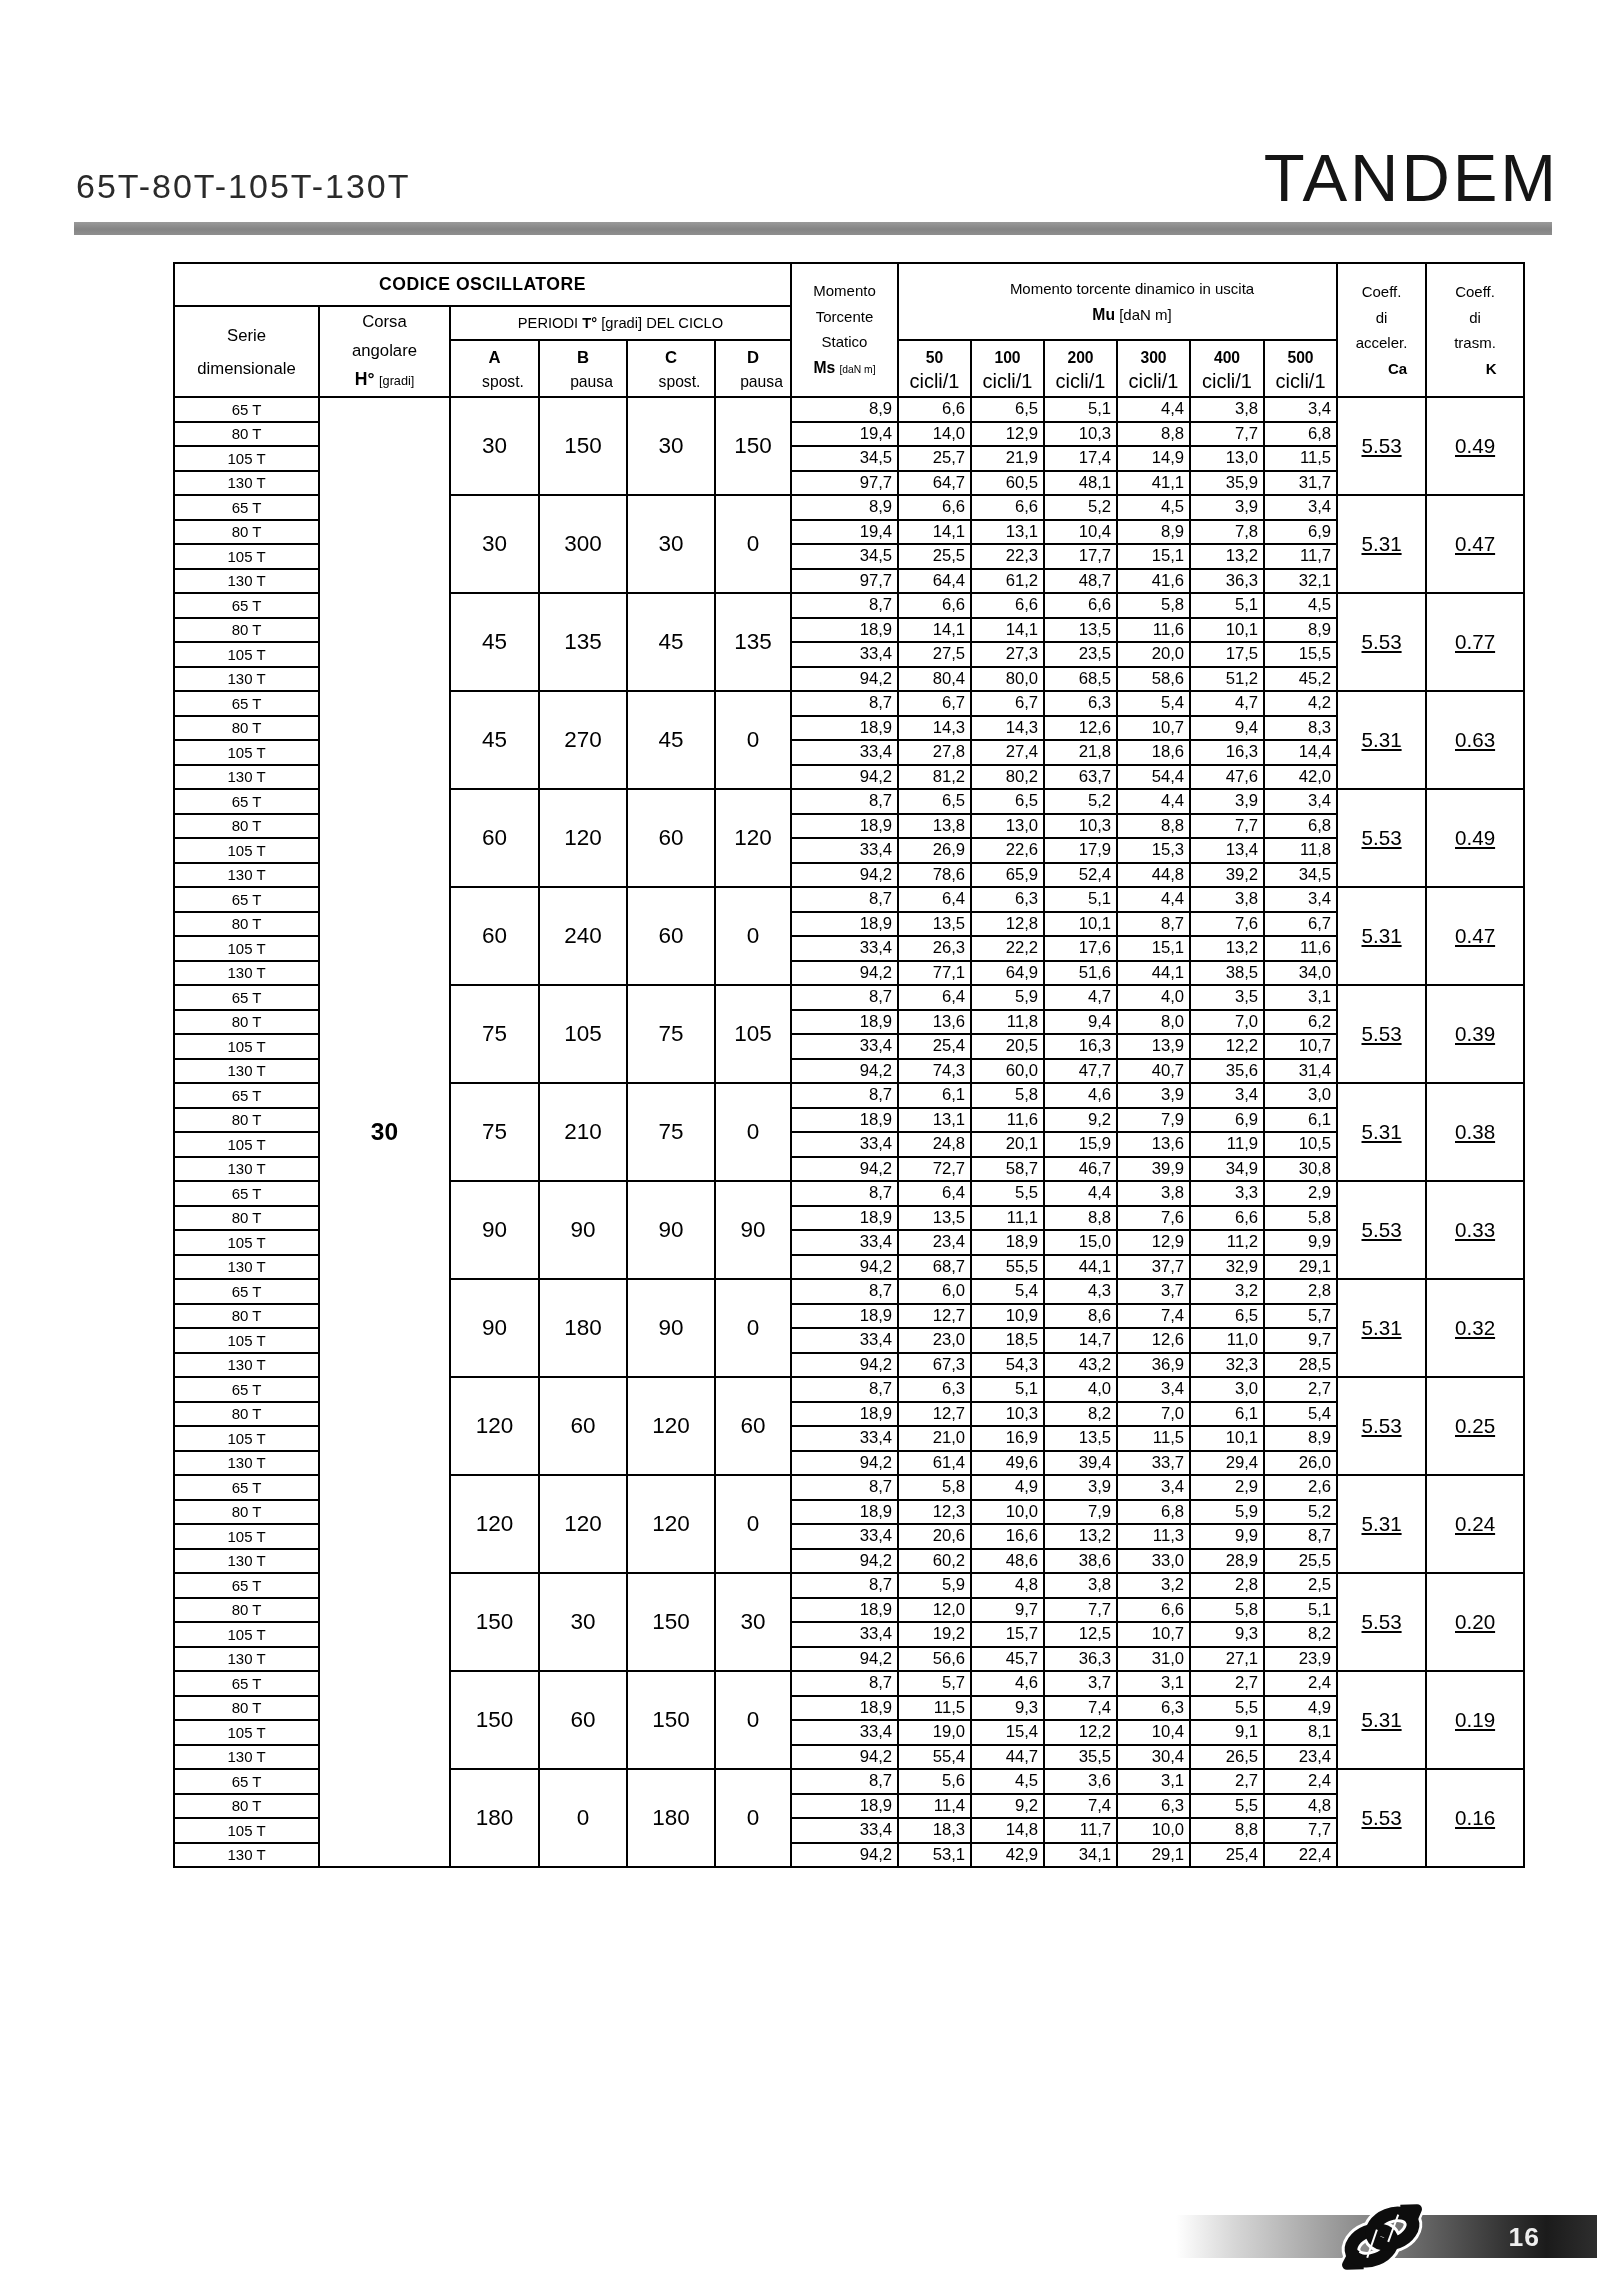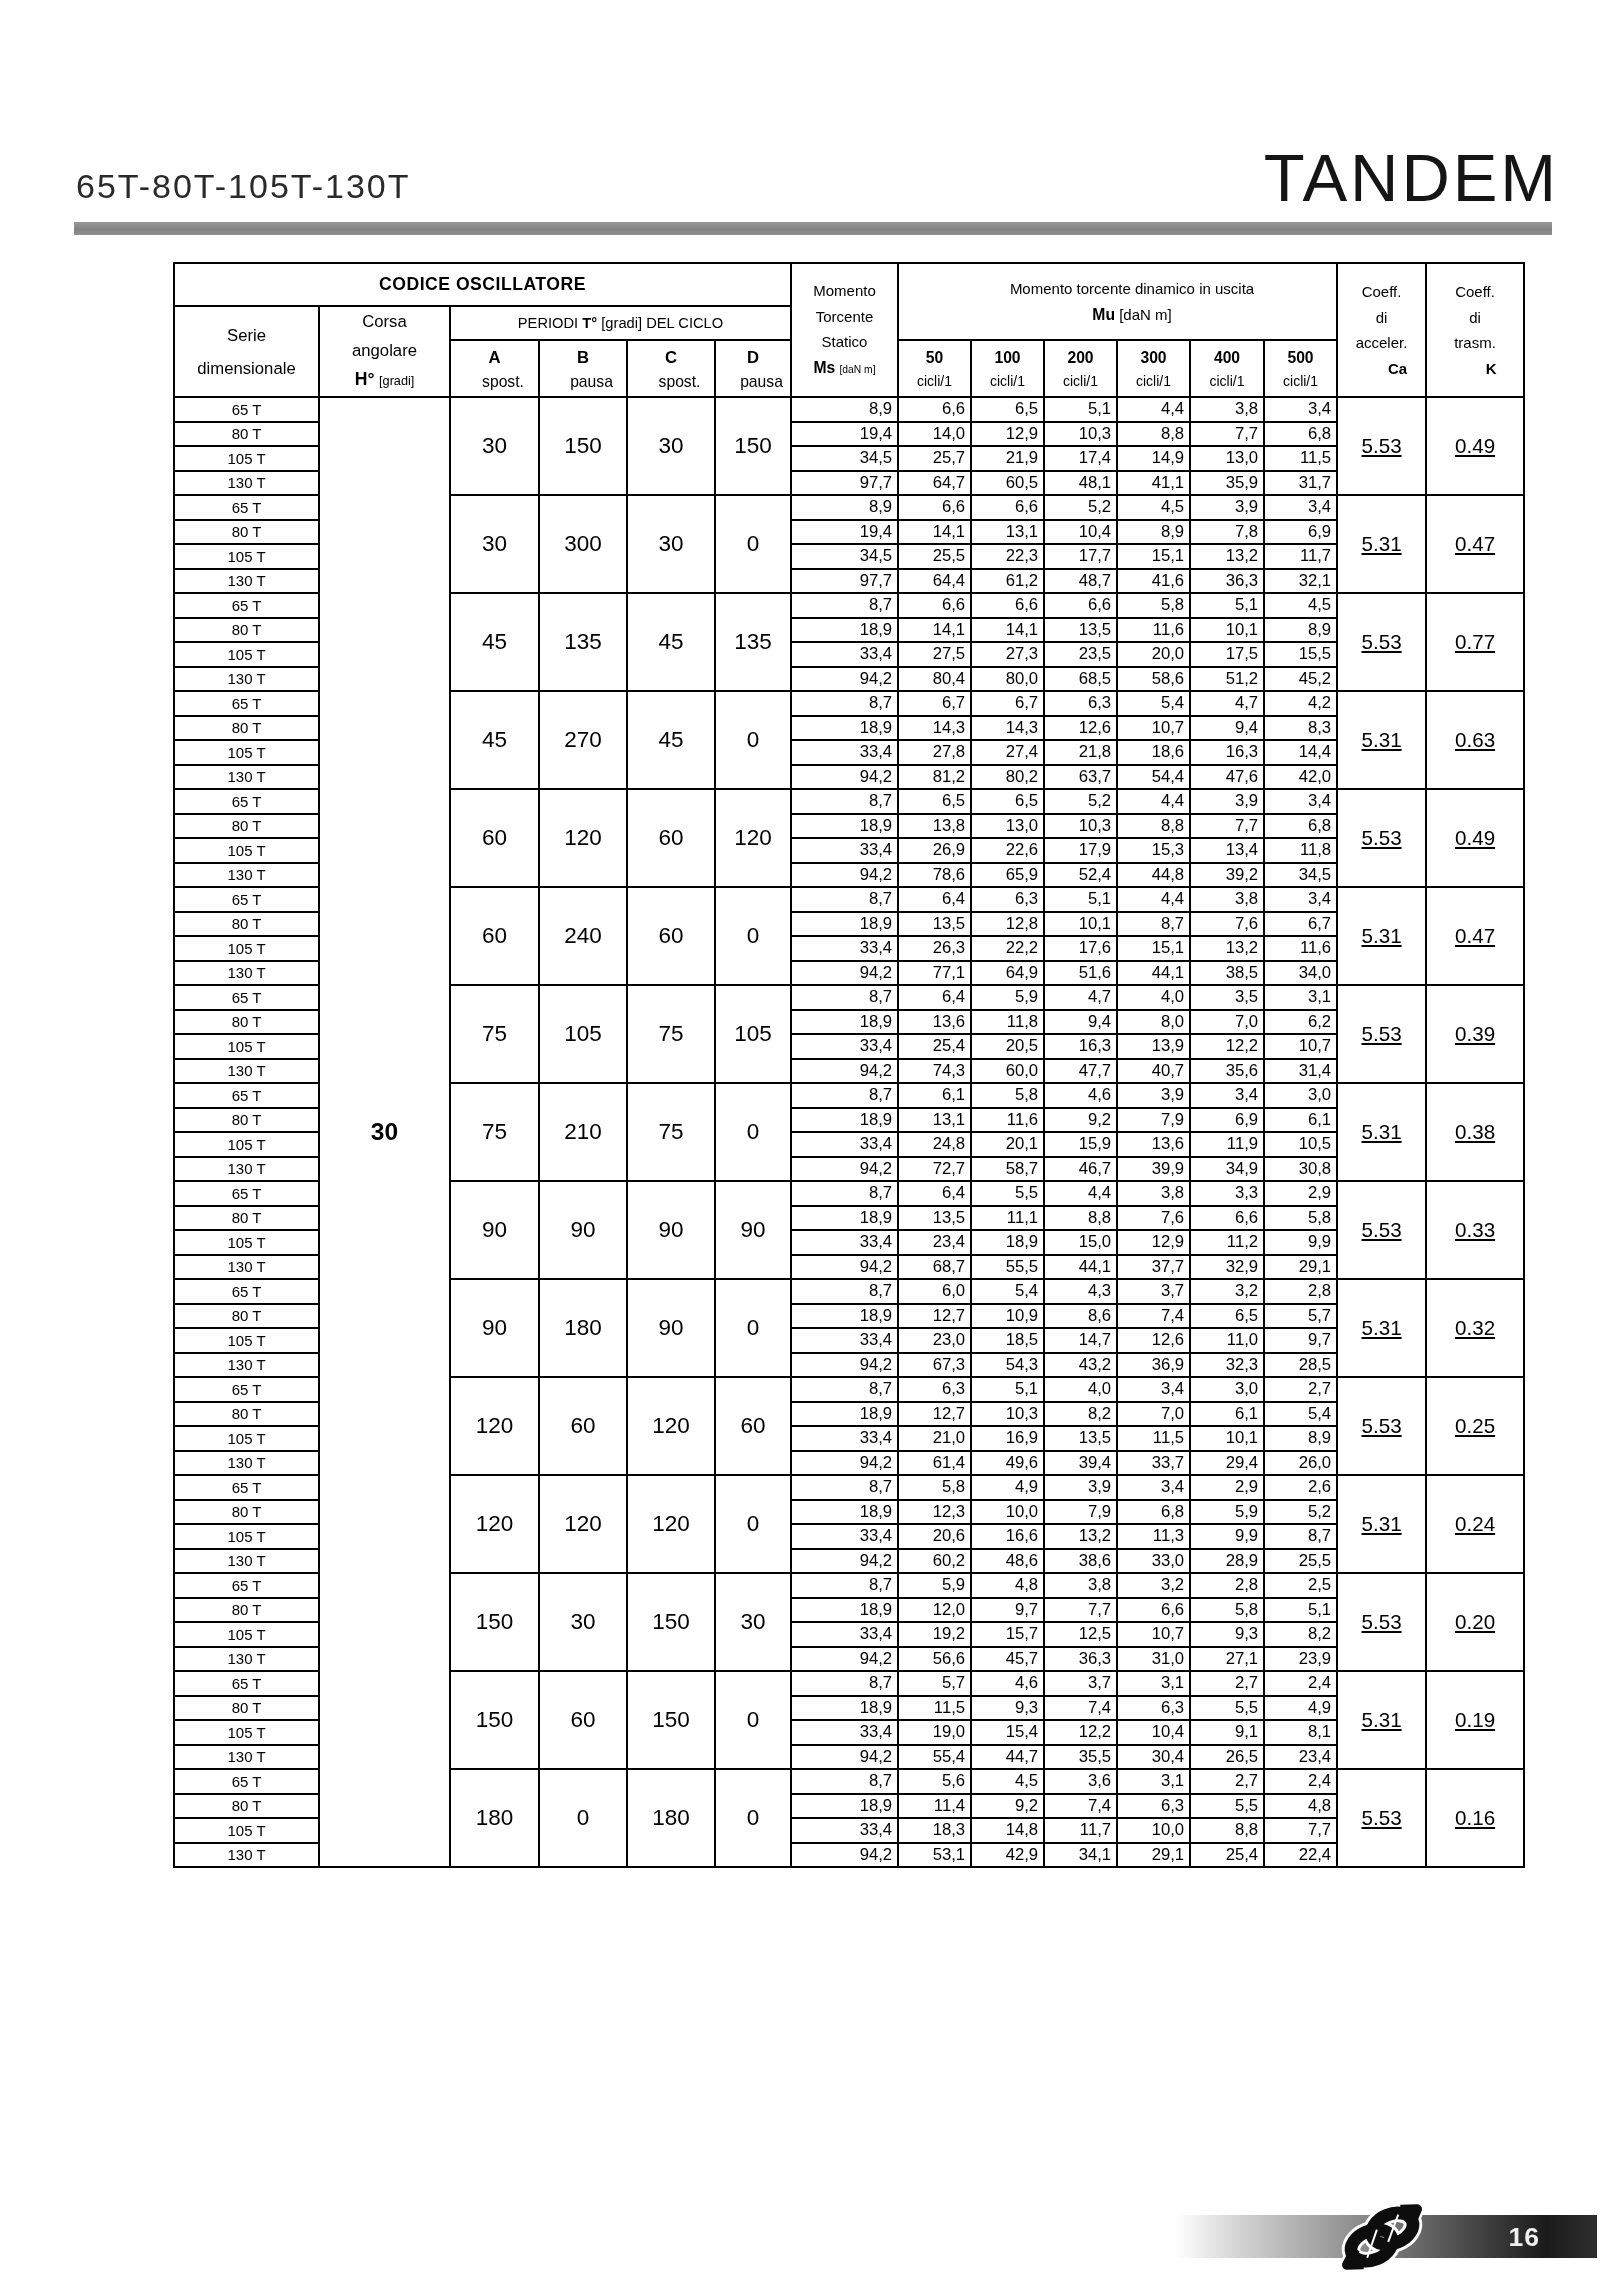--- a/index.html
+++ b/index.html
@@ -49,21 +49,21 @@
   .h-periodi{font-size:14.7px;}
   .h-periodi .sym{font-weight:bold;}
   .h-abcd .ltr{font-weight:bold;font-size:16.7px;line-height:25.5px;}
   .h-abcd .sub{font-size:15.7px;line-height:21.6px;padding-left:17px;}
   .h-ms{font-size:15px;line-height:25.5px;}
   .h-ms .sym{font-weight:bold;font-size:15.7px;}
   .h-ms .unit{font-size:10.3px;}
   .h-mu{font-size:15px;line-height:25.5px;padding-left:29px;}
   .h-mu .sym{font-weight:bold;font-size:15.7px;}
   .h-cycle .n{font-weight:bold;font-size:15.7px;line-height:25.5px;}
-  .h-cycle .u{font-size:14px;line-height:21.6px;}
+  .h-cycle .u{font-size:20px;line-height:21.6px;}
   .h-coef{font-size:15px;line-height:25.5px;}
   .h-coef .sym{font-weight:bold;font-size:15px;padding-left:32px;}
 
   td.serie-cell{font-size:15px;}
   td.corsa-cell{font-size:24.5px;font-weight:bold;}
   td.period-cell{font-size:22.5px;}
   td.num-cell{font-size:16.7px;text-align:right;padding-right:4.9px;}
   td.coef-cell{font-size:20.6px;text-decoration:underline;}
 
   

